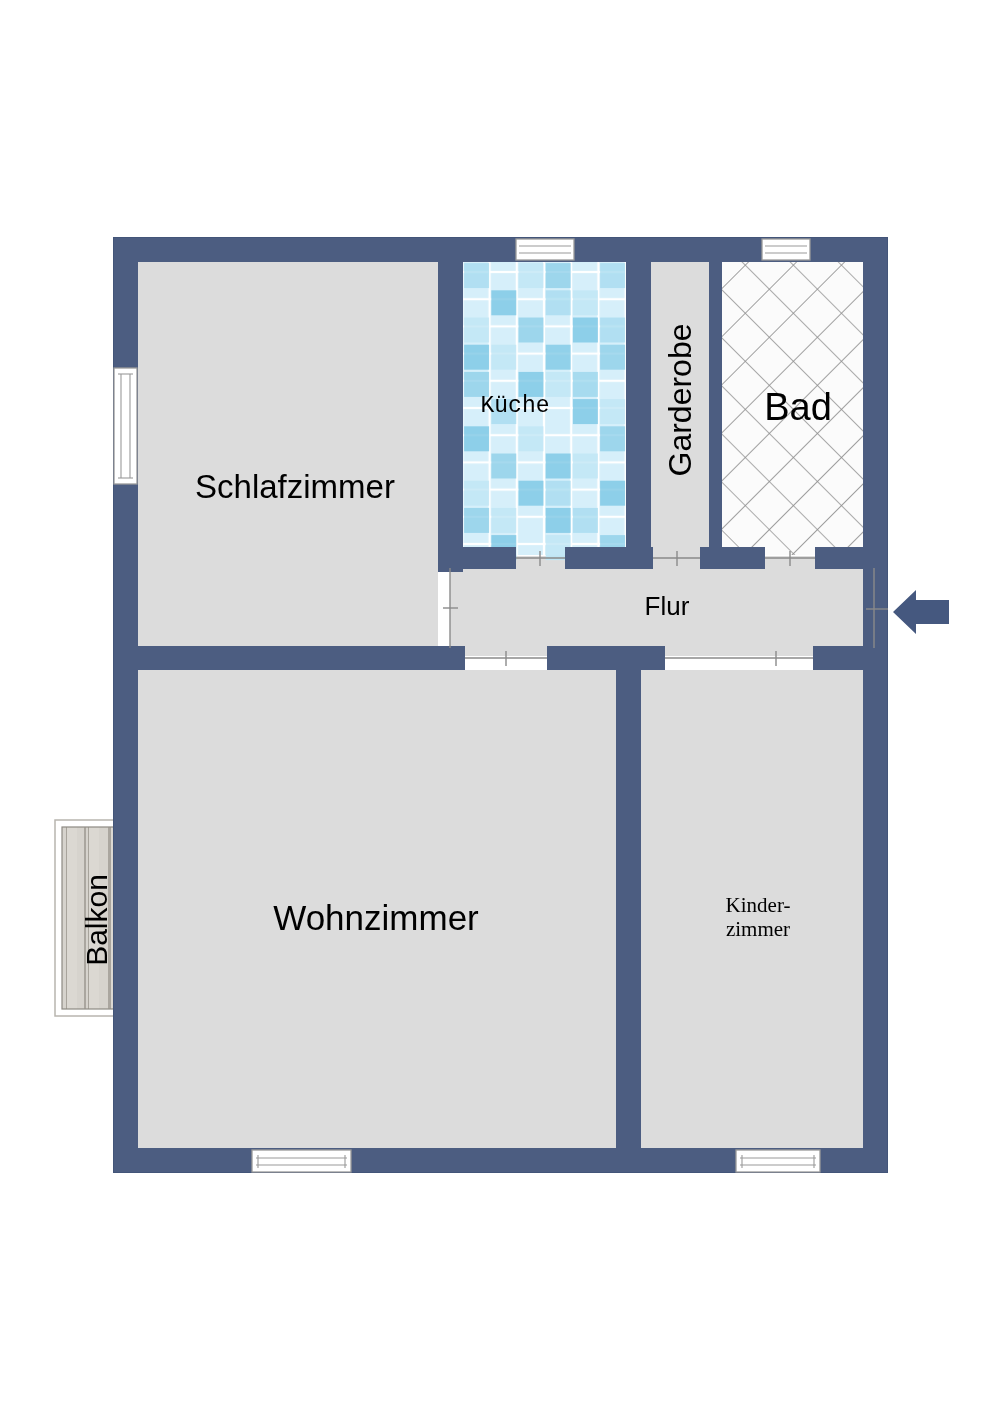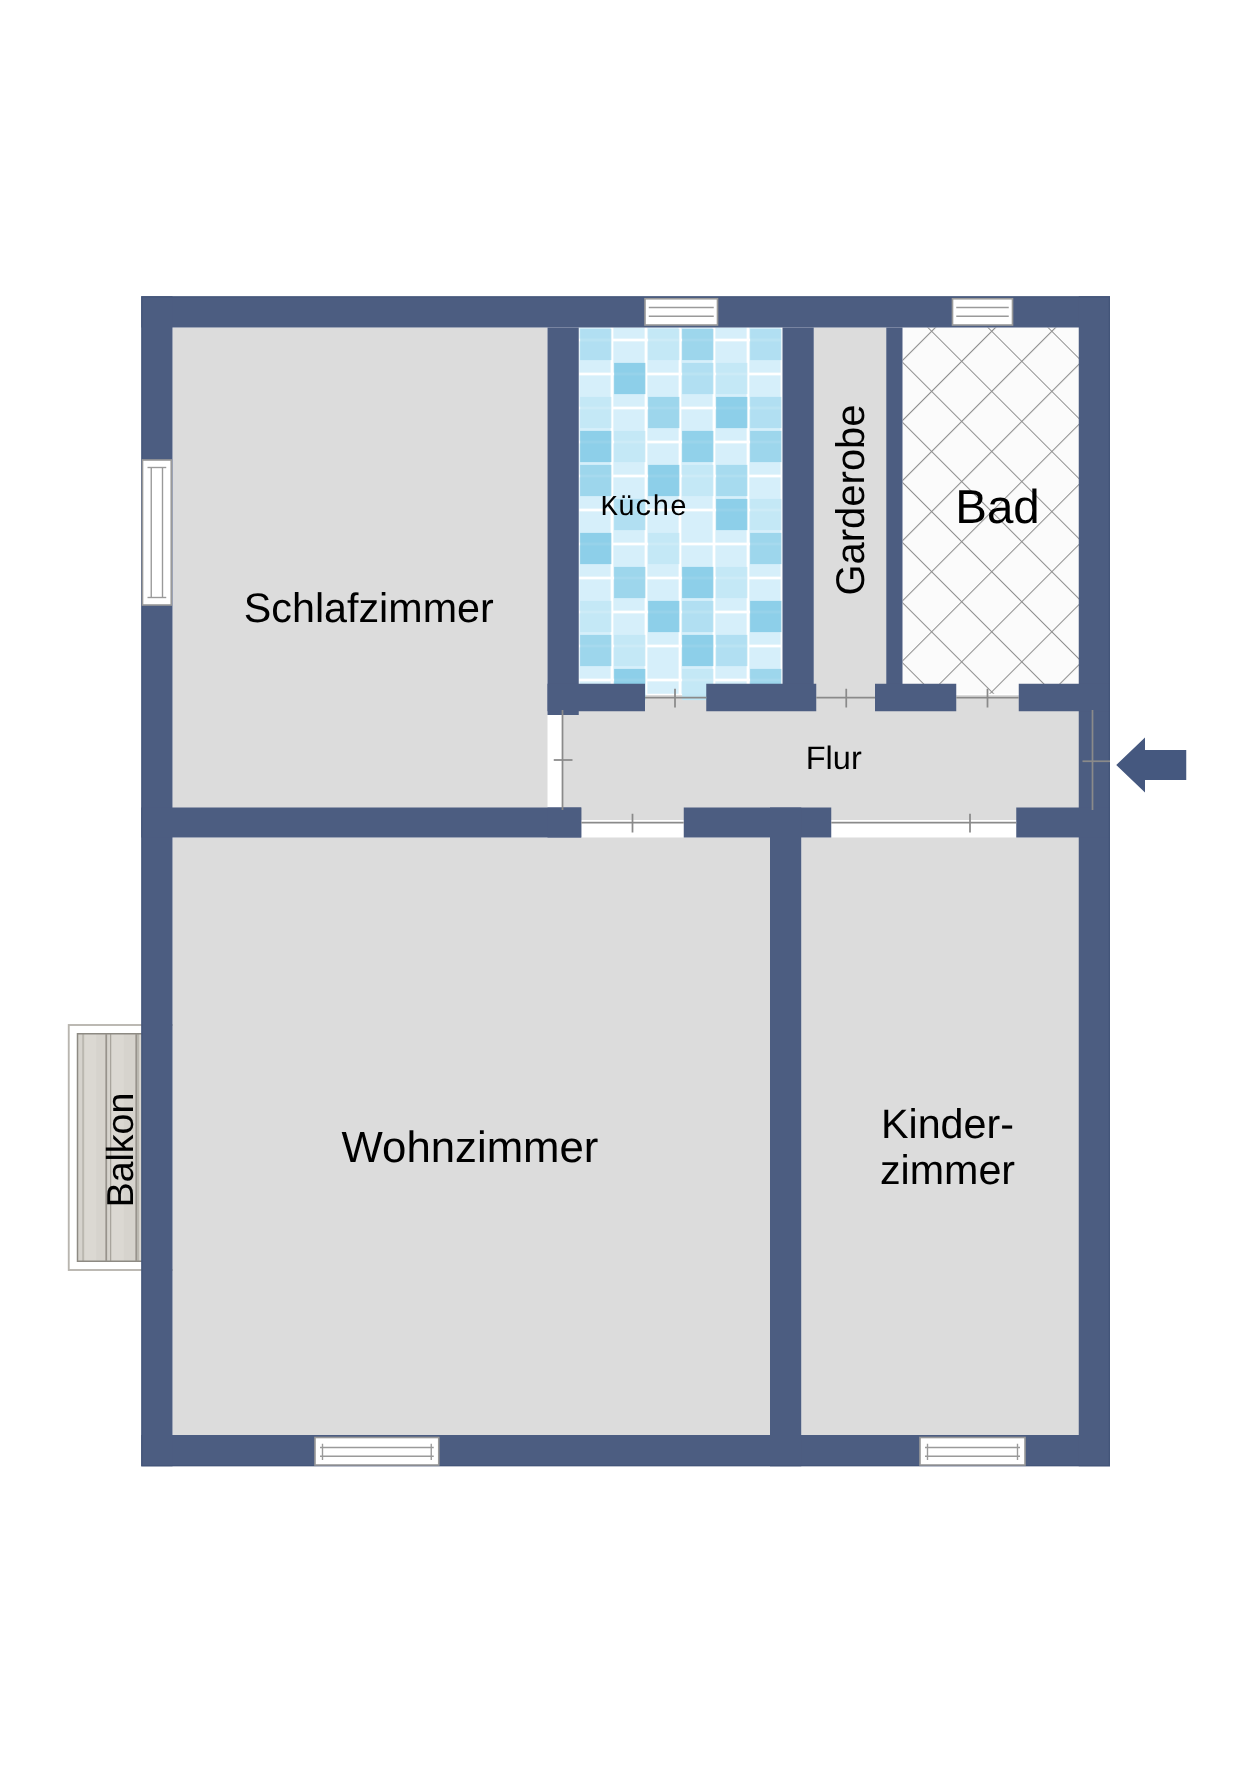--- a/index.html
+++ b/index.html
@@ -254,16 +254,16 @@
 <div class="room-label" style="left:515px; top:407px; transform:translate(-50%,-50%); font-size:23px;font-family:Liberation Mono, monospace;">Küche</div>
 
 <div class="room-label vert-label" style="left:681px; top:400px; transform:translate(-50%,-50%) rotate(-90deg); font-size:32px;">Garderobe</div>
 
 <div class="room-label" style="left:798px; top:407px; transform:translate(-50%,-50%); font-size:38px;">Bad</div>
 
 <div class="room-label" style="left:667px; top:607px; transform:translate(-50%,-50%); font-size:26px;">Flur</div>
 
 <div class="room-label" style="left:376px; top:918px; transform:translate(-50%,-50%); font-size:35px;">Wohnzimmer</div>
 
-<div class="room-label" style="left:758px; top:918px; transform:translate(-50%,-50%); font-size:33px;">Kinder-
+<div class="room-label" style="left:758px; top:918px; transform:translate(-50%,-50%); font-size:21px;font-family:Liberation Serif, serif;">Kinder-
 zimmer</div>
 
 <div class="room-label vert-label" style="left:97px; top:920px; transform:translate(-50%,-50%) rotate(-90deg); font-size:30px;">Balkon</div>
 
 </body></html>

